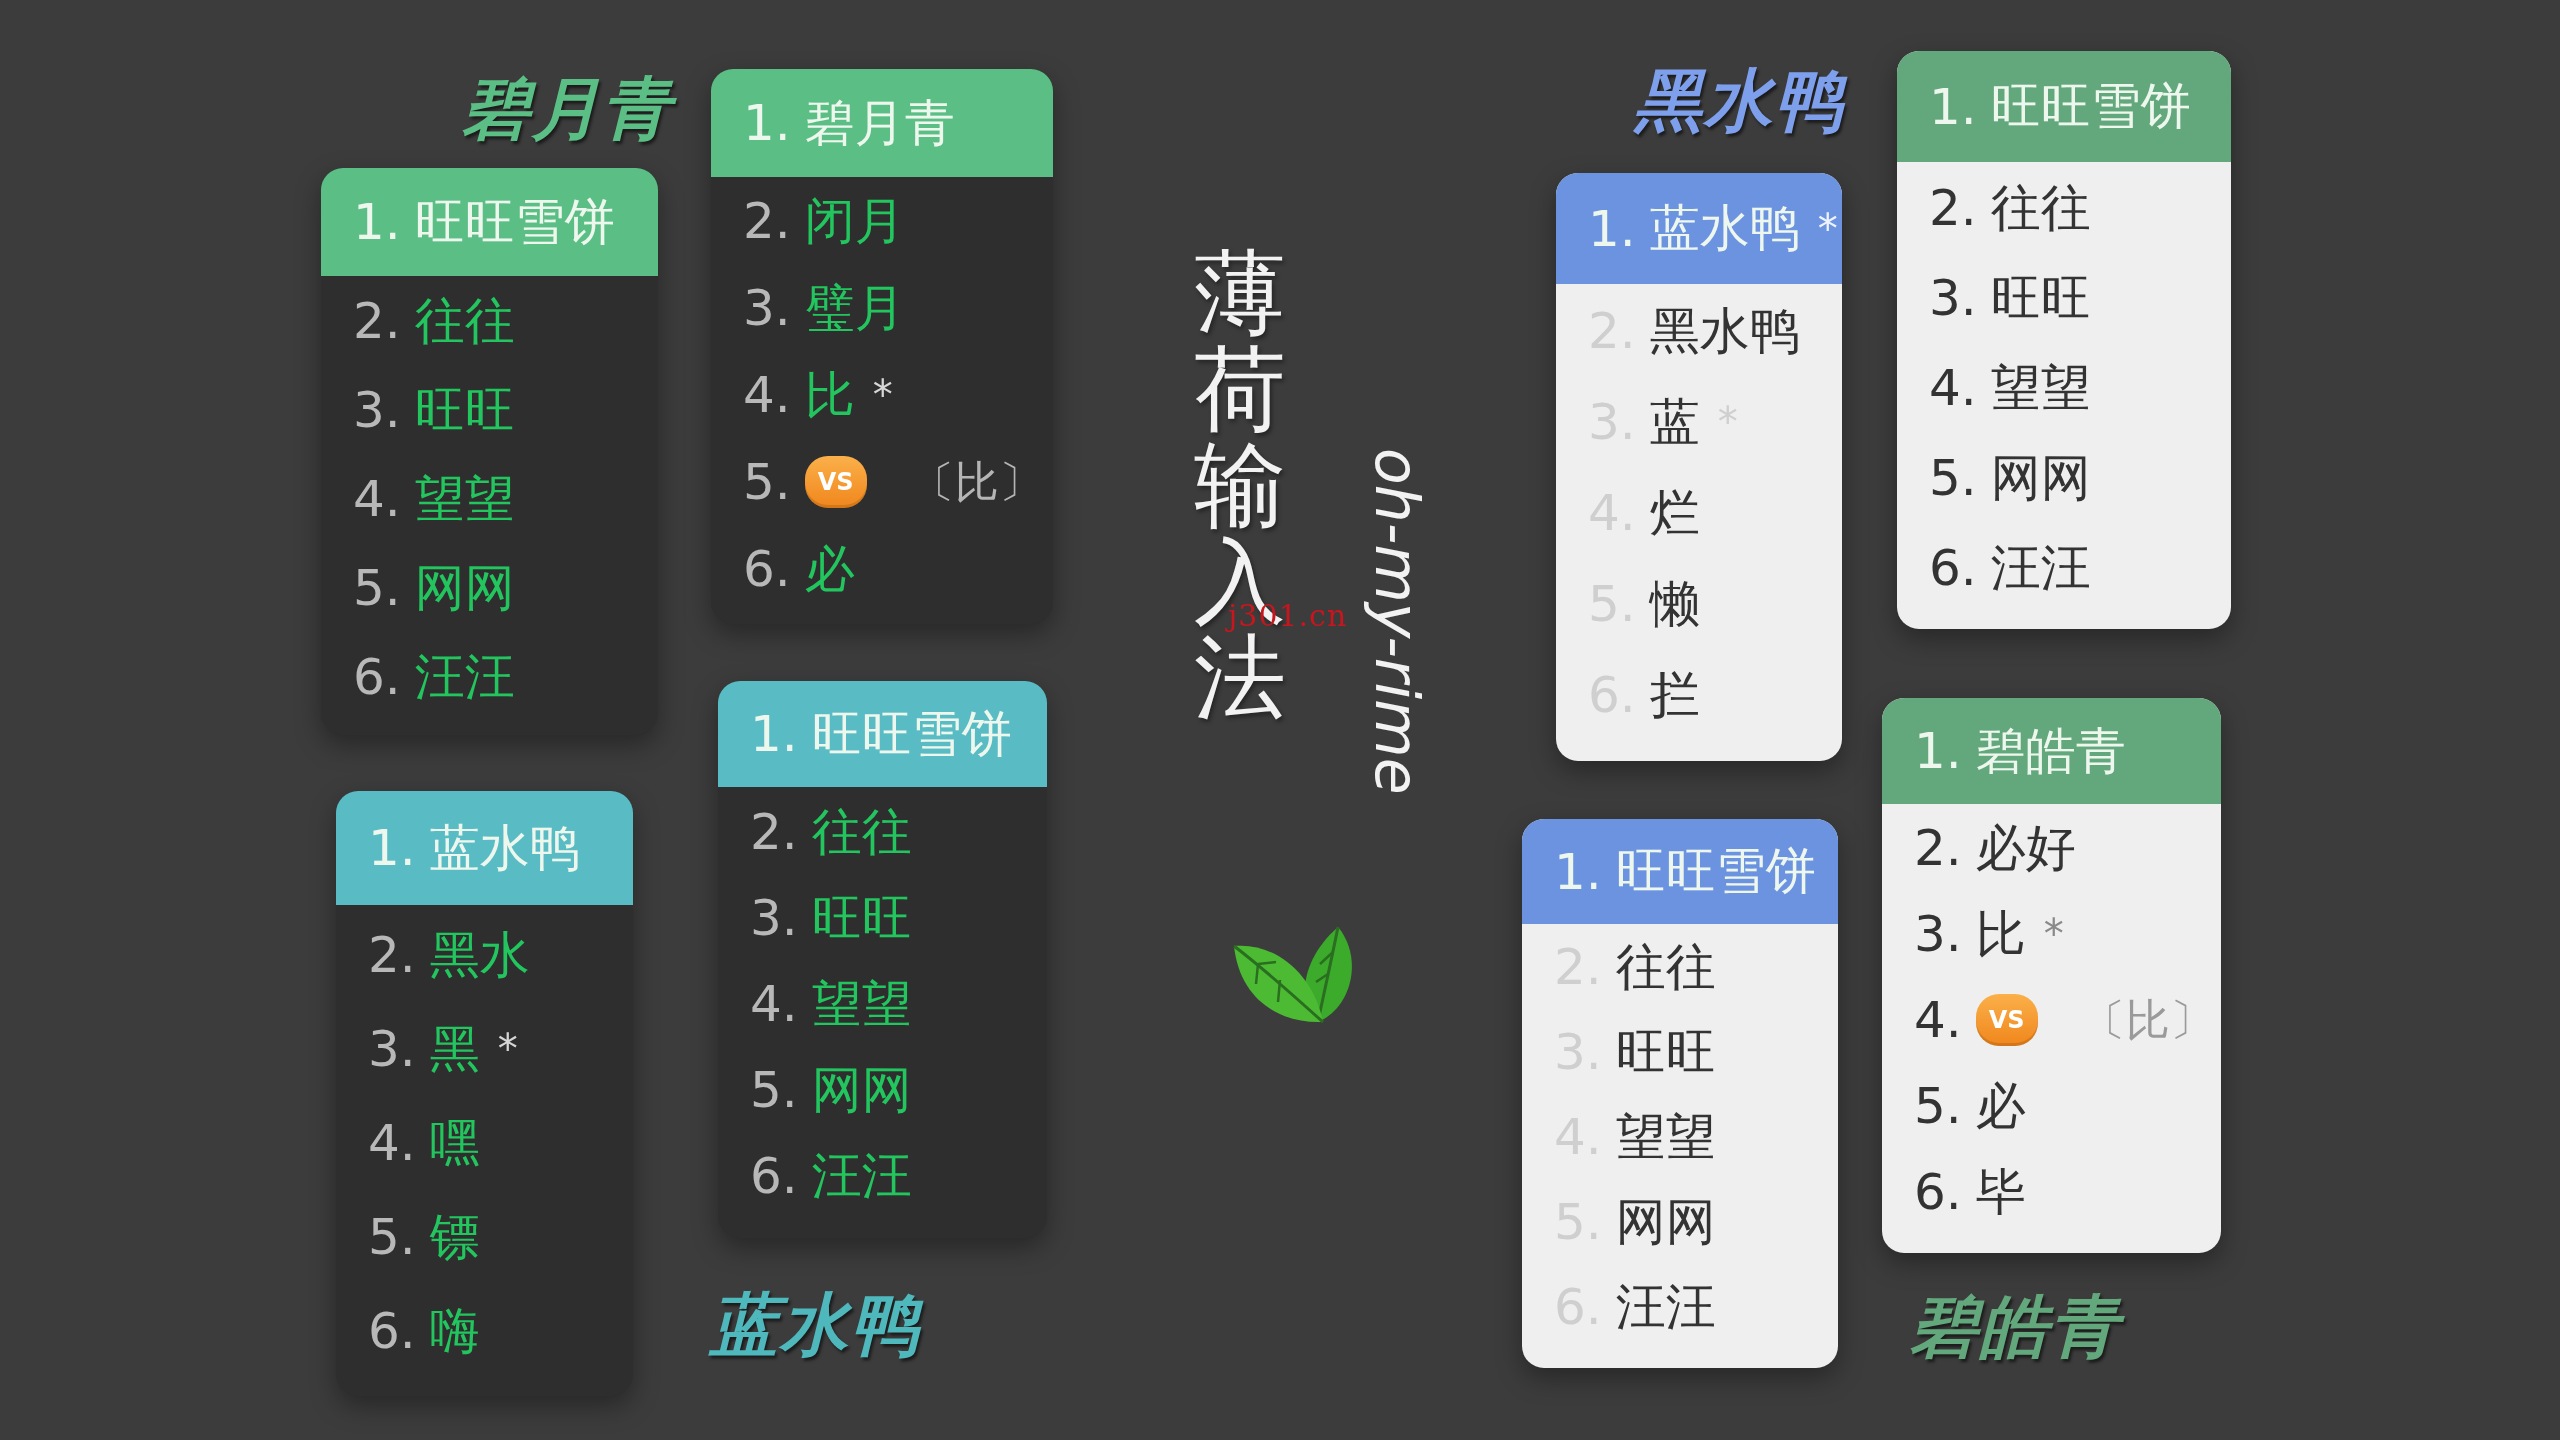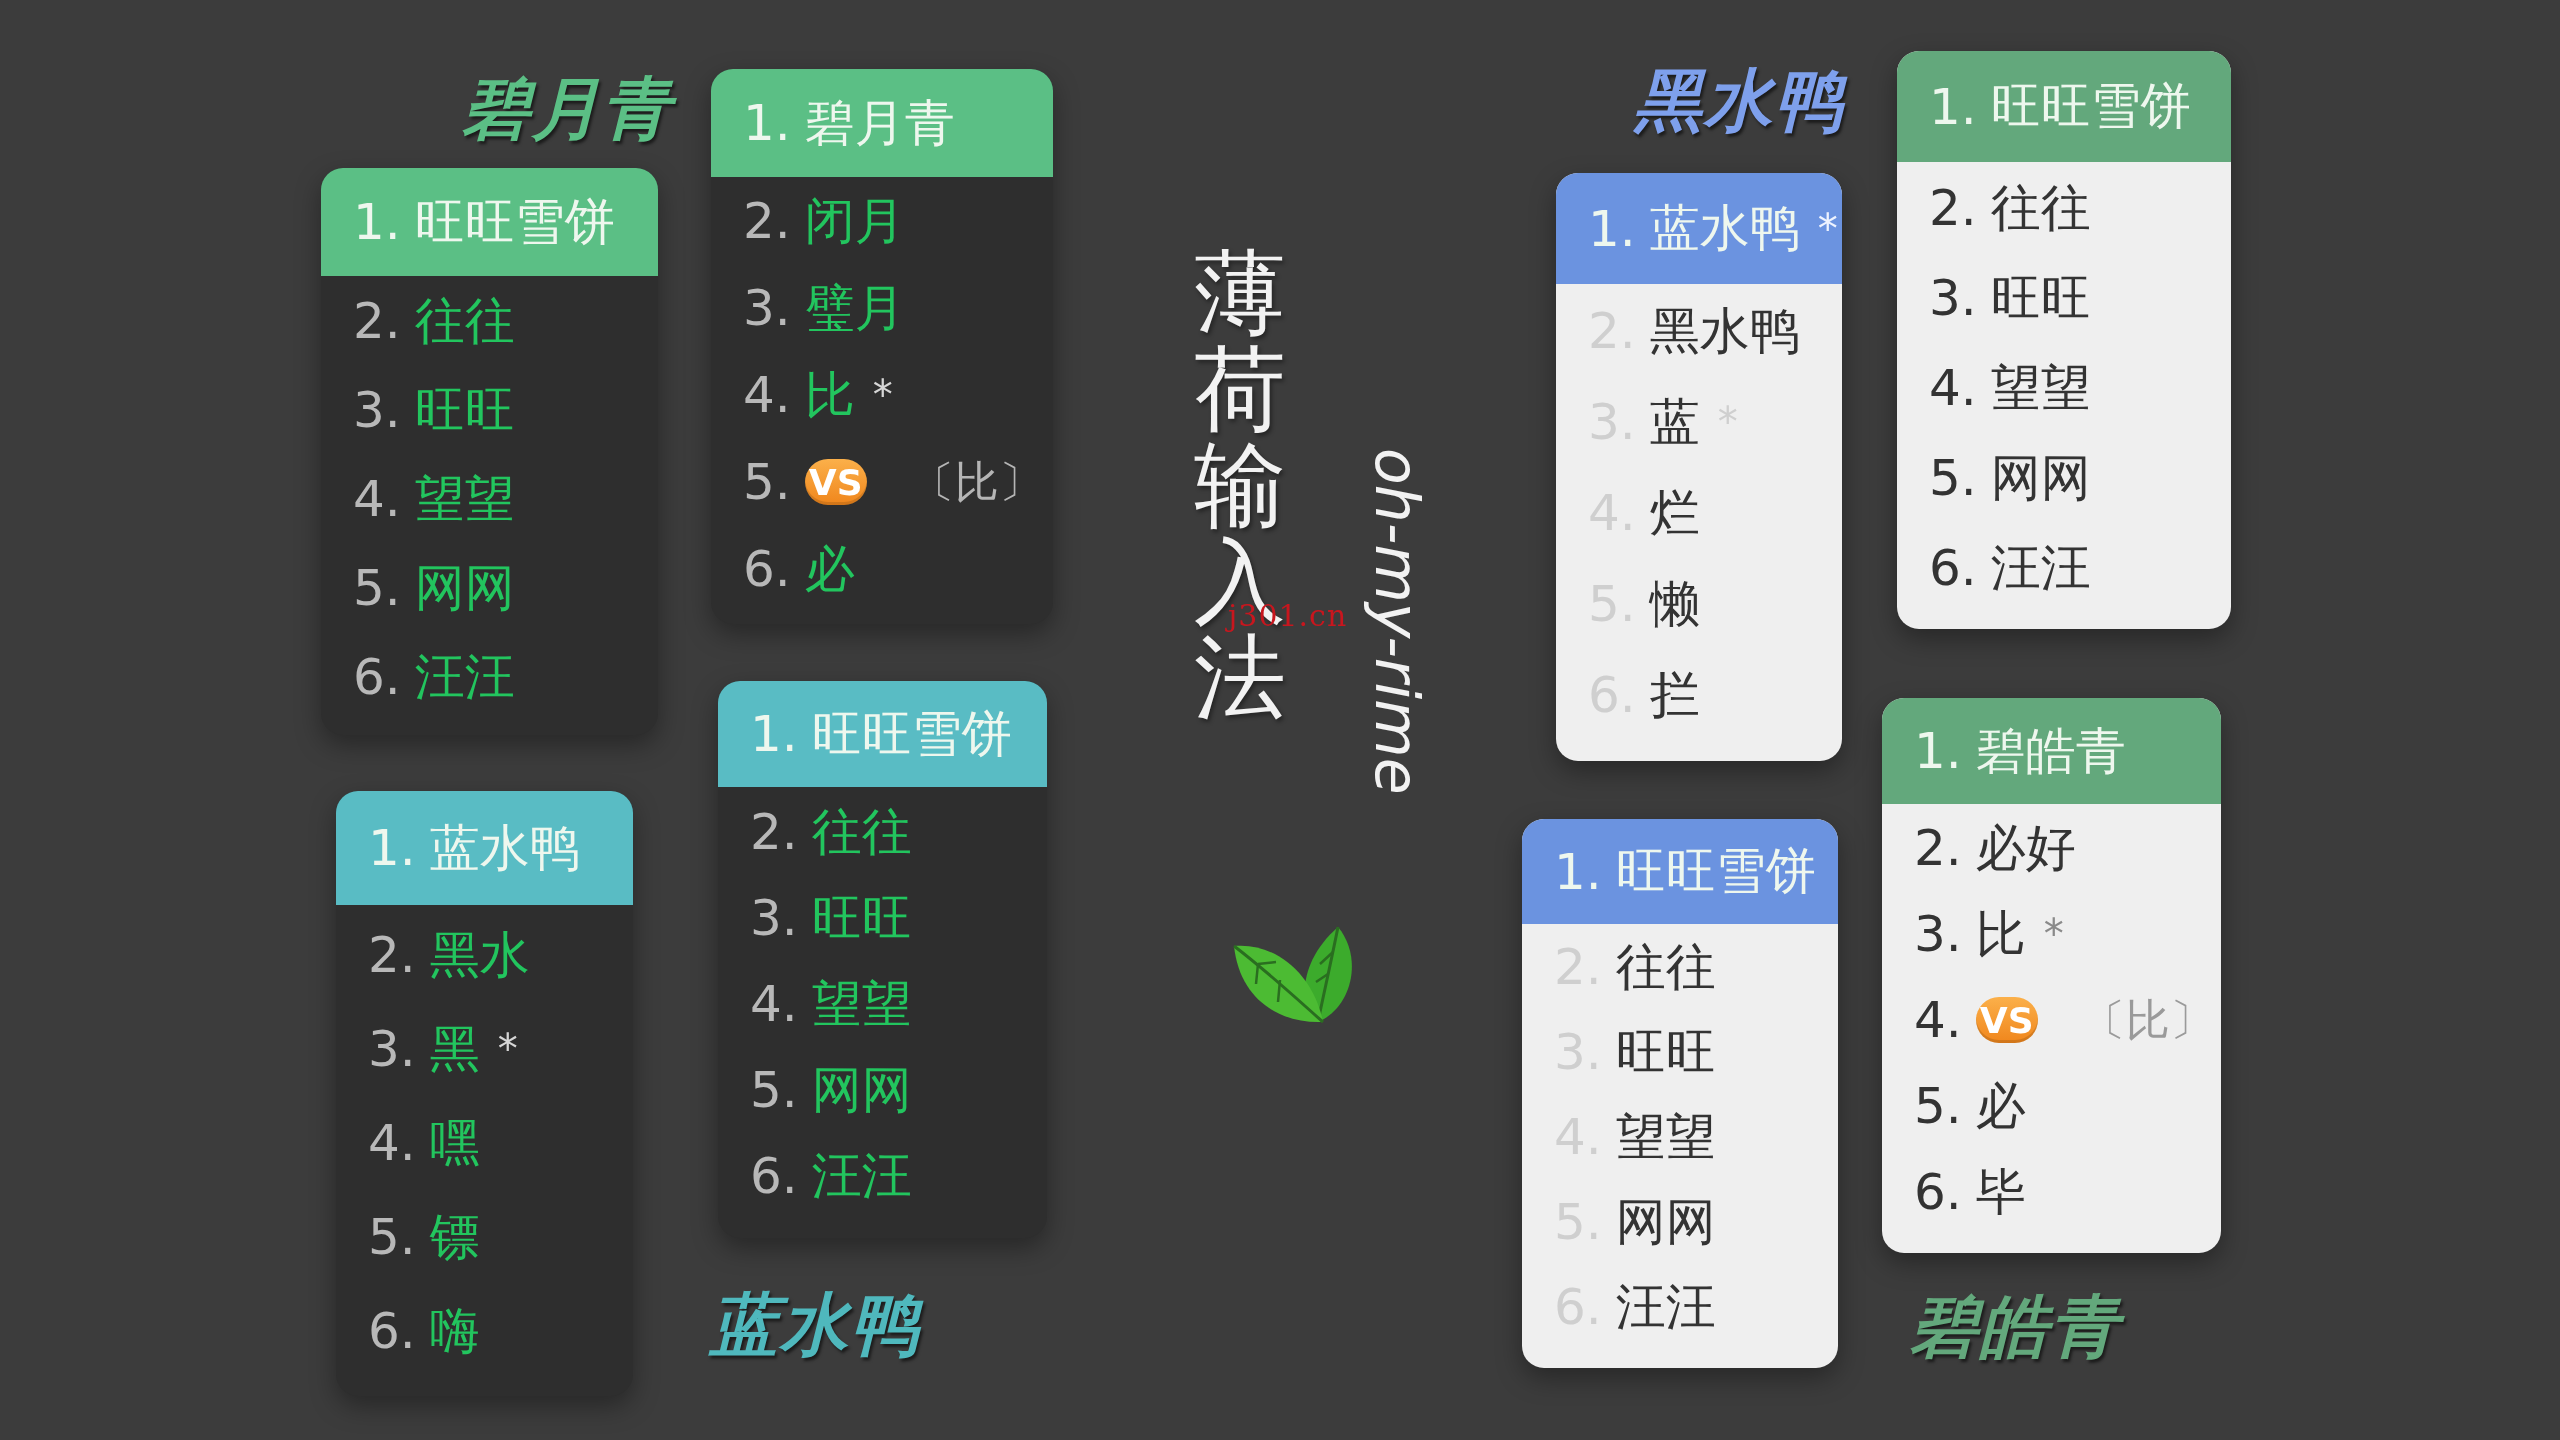--- a/index.html
+++ b/index.html
@@ -18,22 +18,22 @@
   .light .row .txt{color:#333333;}
   .light.dimidx .row .idx{color:#cfcfcf;}
   .idx{display:inline-block;margin-right:14px;}
   .star{margin-left:18px;font-size:40px;}
   .dark .star{color:#d6d6d6;}
   .light .star{color:#8a8a8a;}
   .light.dimidx .star{color:#cfcfcf;}
   .comment{margin-left:44px;font-size:44px;}
   .dark .comment{color:#b5b5b5;}
   .light .comment{color:#9a9a9a;}
-  .emoji-vs{display:inline-flex;align-items:center;justify-content:center;width:62px;height:46px;border-radius:23px;
-            background:linear-gradient(#fbb04a,#f0861c);color:#fff;font-weight:bold;font-size:36px;
+  .emoji-vs{display:inline-flex;align-items:center;justify-content:center;width:62px;height:52px;border-radius:23px;
+            background:linear-gradient(#fbb04a,#f0861c);color:#fff;font-weight:bold;font-size:24px;
             font-family:"DejaVu Sans",sans-serif;box-shadow:inset 0 -3px 0 rgba(0,0,0,0.12);}
   .title{position:absolute;font-style:italic;font-weight:bold;font-size:68px;letter-spacing:2px;
          text-shadow:2px 3px 3px rgba(0,0,0,0.55);white-space:nowrap;}
   .vert{position:absolute;color:#f2f2f2;font-size:92px;line-height:96px;width:100px;text-align:center;
         text-shadow:2px 3px 4px rgba(0,0,0,0.4);}
   .vert span{display:block;}
   .rot{position:absolute;color:#f2f2f2;font-size:60px;transform-origin:left top;transform:rotate(90deg);
        white-space:nowrap;font-family:"DejaVu Sans",sans-serif;font-style:italic;}
   .wm{position:absolute;color:#c8161e;font-family:"DejaVu Serif",serif;font-size:30px;letter-spacing:1px;}
 </style>

